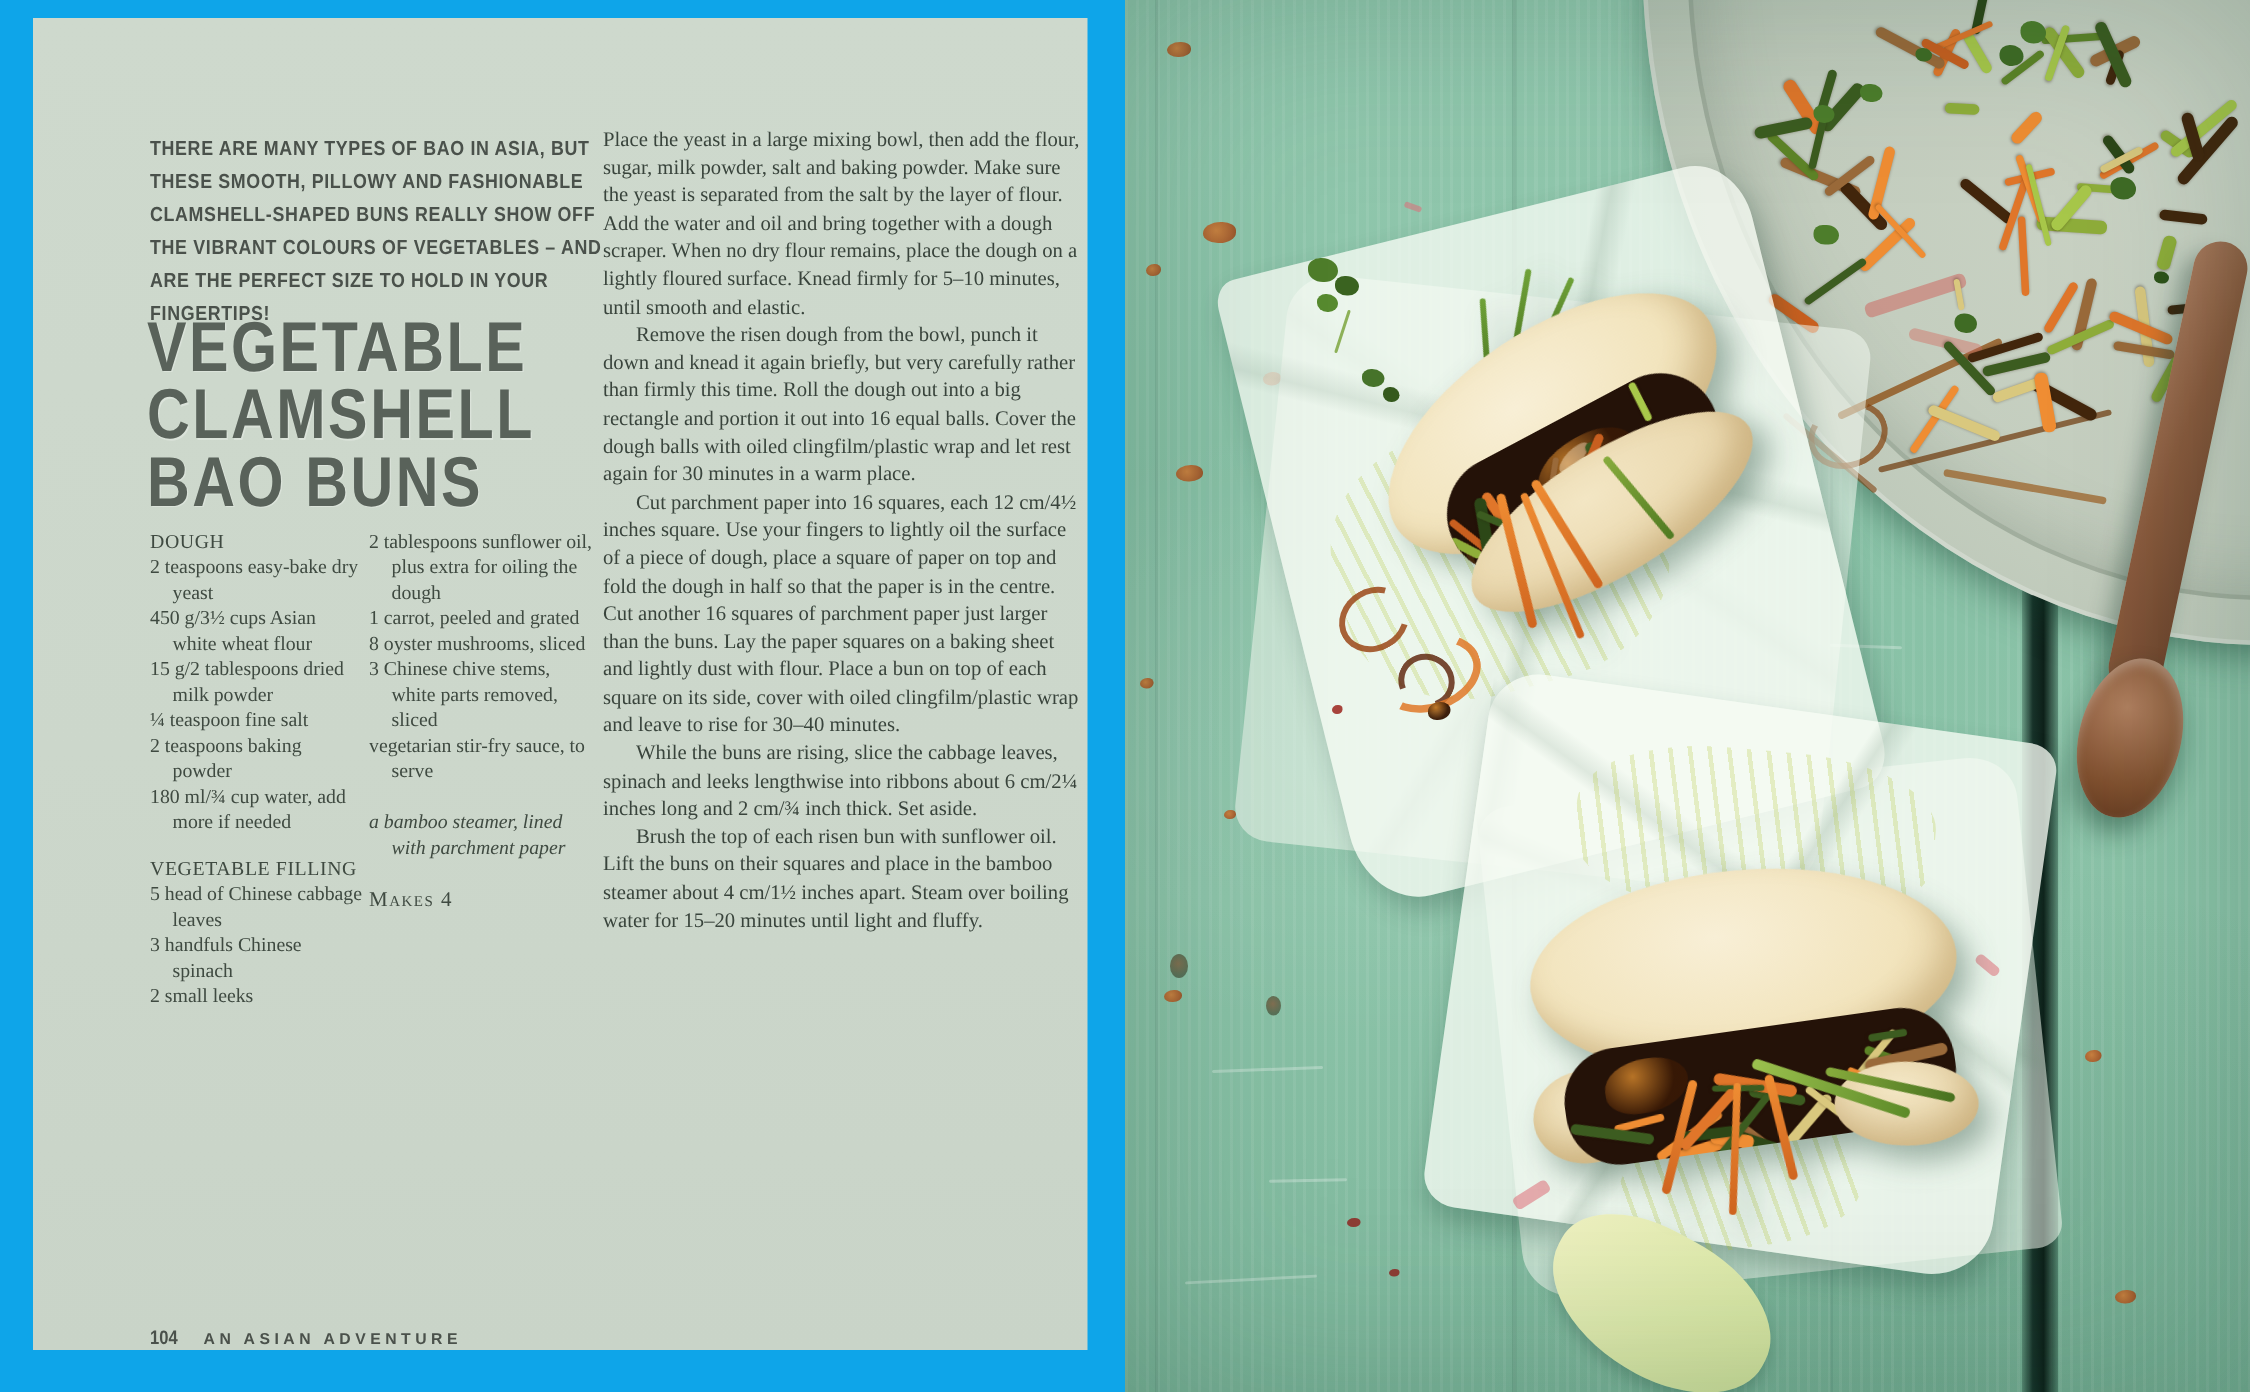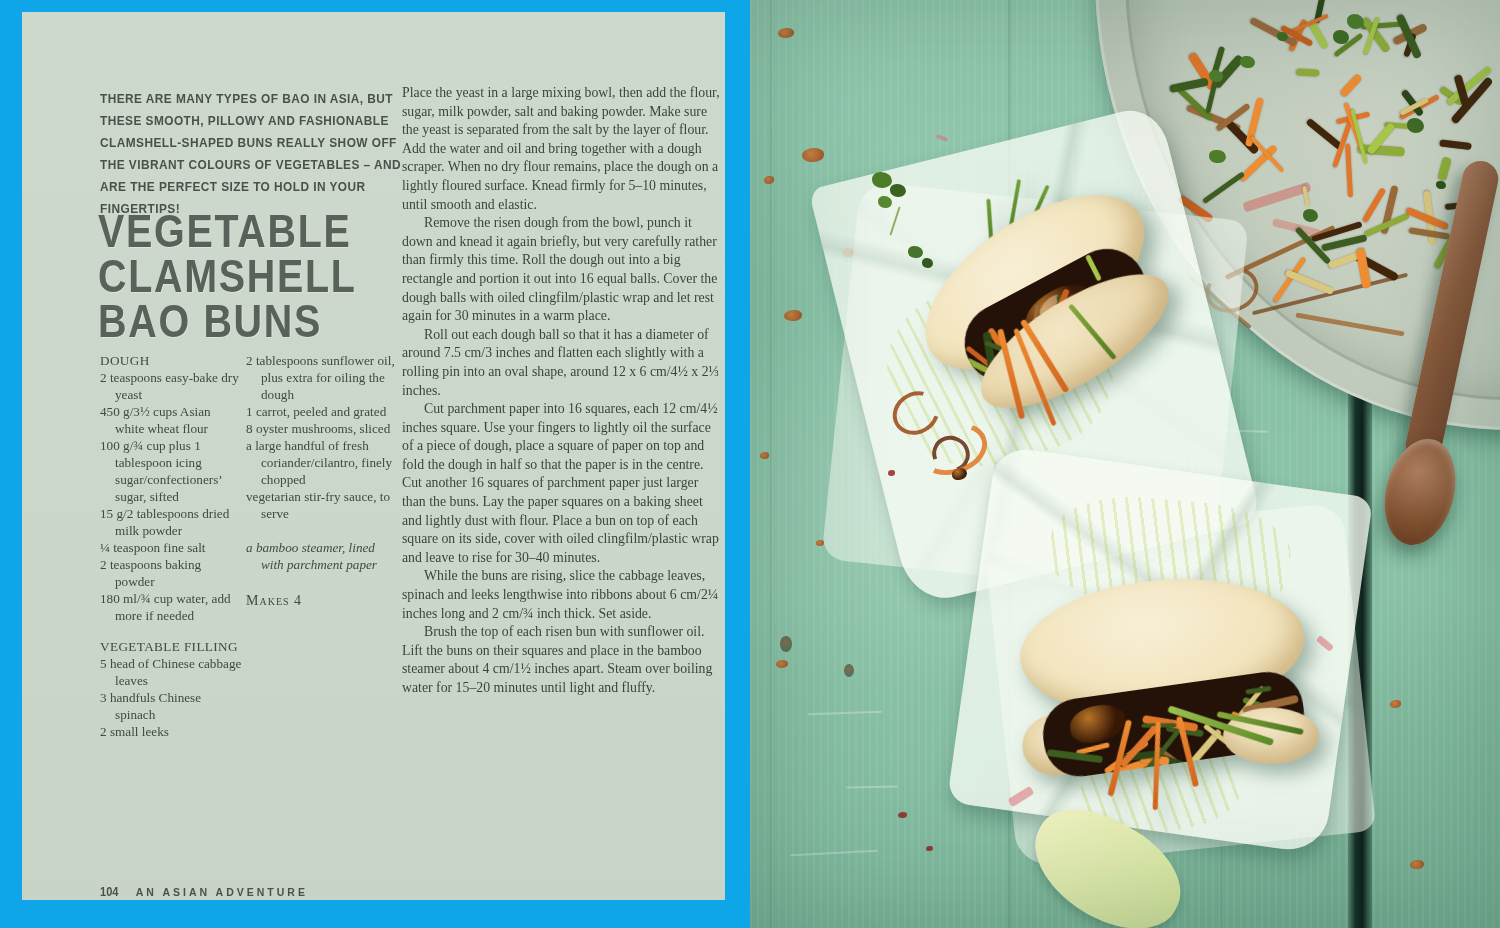--- a/index.html
+++ b/index.html
@@ -115,45 +115,43 @@
     <div id="title">
       <span class="title-line">VEGETABLE</span>
       <span class="title-line">CLAMSHELL</span>
       <span class="title-line">BAO BUNS</span>
     </div>
 
     <div id="ing-col1" class="ing-col">
         <div class="ing-line ing-header">DOUGH</div>
         <div class="ing-line ing-item">2 teaspoons easy-bake dry yeast</div>
         <div class="ing-line ing-item">450 g/3½ cups Asian white wheat flour</div>
-        <div class="ing-line ing-item">100 g/¾ cup plus 1 tablespoon icing sugar/confectioners’ sugar, sifted</div>
         <div class="ing-line ing-item">15 g/2 tablespoons dried milk powder</div>
         <div class="ing-line ing-item">¼ teaspoon fine salt</div>
         <div class="ing-line ing-item">2 teaspoons baking powder</div>
         <div class="ing-line ing-item">180 ml/¾ cup water, add more if needed</div>
         <div class="ing-line ing-header">VEGETABLE FILLING</div>
         <div class="ing-line ing-item">5 head of Chinese cabbage leaves</div>
         <div class="ing-line ing-item">3 handfuls Chinese spinach</div>
         <div class="ing-line ing-item">2 small leeks</div>
       </div>
 
     <div id="ing-col2" class="ing-col">
         <div class="ing-line ing-item">2 tablespoons sunflower oil, plus extra for oiling the dough</div>
         <div class="ing-line ing-item">1 carrot, peeled and grated</div>
         <div class="ing-line ing-item">8 oyster mushrooms, sliced</div>
-        <div class="ing-line ing-item">a large handful of fresh coriander/cilantro, finely chopped</div>
+        <div class="ing-line ing-item">3 Chinese chive stems, white parts removed, sliced</div>
         <div class="ing-line ing-item">vegetarian stir-fry sauce, to serve</div>
         <div class="ing-line ing-equipment">a bamboo steamer, lined with parchment paper</div>
         <div class="ing-line ing-makes">Makes 4</div>
       </div>
 
     <div id="method">
         <p>Place the yeast in a large mixing bowl, then add the flour, sugar, milk powder, salt and baking powder. Make sure the yeast is separated from the salt by the layer of flour. Add the water and oil and bring together with a dough scraper. When no dry flour remains, place the dough on a lightly floured surface. Knead firmly for 5–10 minutes, until smooth and elastic.</p>
         <p>Remove the risen dough from the bowl, punch it down and knead it again briefly, but very carefully rather than firmly this time. Roll the dough out into a big rectangle and portion it out into 16 equal balls. Cover the dough balls with oiled clingfilm/plastic wrap and let rest again for 30 minutes in a warm place.</p>
-        <p>Roll out each dough ball so that it has a diameter of around 7.5 cm/3 inches and flatten each slightly with a rolling pin into an oval shape, around 12 x 6 cm/4½ x 2⅓ inches.</p>
         <p>Cut parchment paper into 16 squares, each 12 cm/4½ inches square. Use your fingers to lightly oil the surface of a piece of dough, place a square of paper on top and fold the dough in half so that the paper is in the centre. Cut another 16 squares of parchment paper just larger than the buns. Lay the paper squares on a baking sheet and lightly dust with flour. Place a bun on top of each square on its side, cover with oiled clingfilm/plastic wrap and leave to rise for 30–40 minutes.</p>
         <p>While the buns are rising, slice the cabbage leaves, spinach and leeks lengthwise into ribbons about 6 cm/2¼ inches long and 2 cm/¾ inch thick. Set aside.</p>
         <p>Brush the top of each risen bun with sunflower oil. Lift the buns on their squares and place in the bamboo steamer about 4 cm/1½ inches apart. Steam over boiling water for 15–20 minutes until light and fluffy.</p>
       </div>
 
     <div id="footer">
       <span id="page-number">104</span>
       <span id="section-title">AN ASIAN ADVENTURE</span>
     </div>
   </div>

